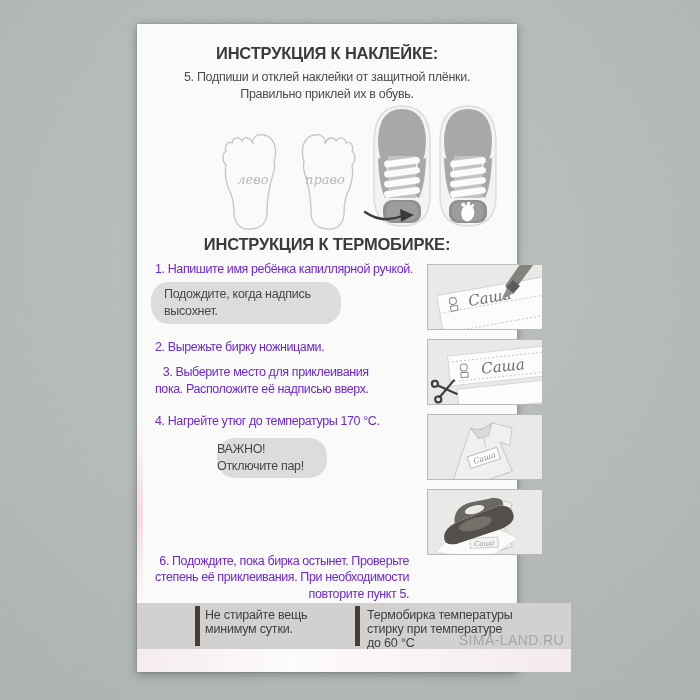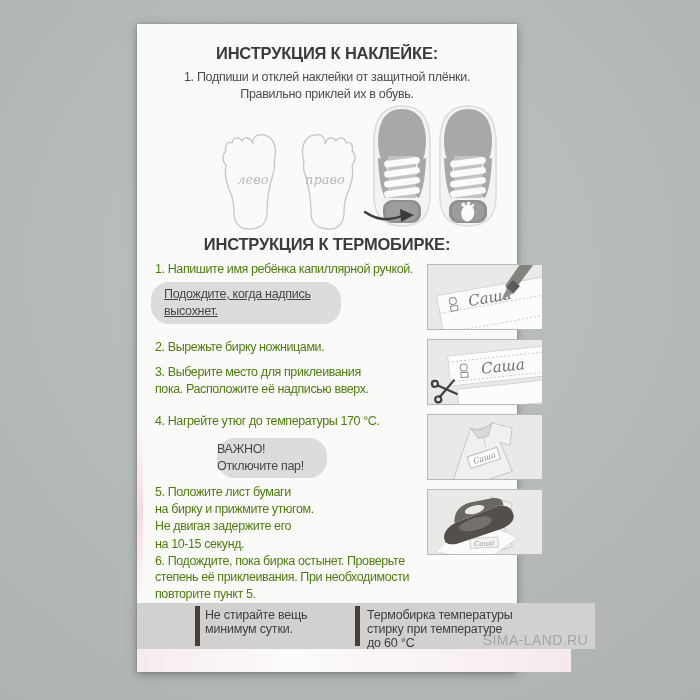--- a/index.html
+++ b/index.html
@@ -20,56 +20,56 @@
   .t-title{
     position:absolute;left:0;right:0;text-align:center;
     font-weight:bold;font-size:16.5px;color:#3b3b3b;letter-spacing:-0.2px;
   }
   .c-line{
     position:absolute;left:0;right:0;text-align:center;
     font-size:12.5px;color:#4c4c4c;letter-spacing:-0.3px;
   }
   .step{
     position:absolute;left:18px;
-    font-size:12.5px;color:#4d7c0f;letter-spacing:-0.4px;line-height:17.2px;
+    font-size:12.5px;color:#6d28d9;letter-spacing:-0.4px;line-height:17.2px;text-align:right;
   }
   .step.tight{line-height:16.4px;}
   .bubble{
     position:absolute;background:#dcdcdb;border-radius:18px;
     font-size:12.5px;color:#474747;letter-spacing:-0.3px;line-height:16.5px;
   }
-  #bubble-dry{left:14px;top:258px;width:177px;padding:4px 0 5px 13px;text-decoration:underline;}
+  #bubble-dry{left:14px;top:258px;width:177px;padding:4px 0 5px 13px;}
   #bubble-important{left:80px;top:414px;width:110px;text-align:left;padding:3px 0 4px;}
   .illus{
     position:absolute;left:290px;width:116px;height:66px;
     background:#e9e9e7;border:1px solid #b9b9b7;box-sizing:border-box;overflow:hidden;
   }
   #illus-1{top:240px;} #illus-2{top:315px;} #illus-3{top:390px;} #illus-4{top:465px;}
   .feet-svg{position:absolute;left:84px;top:102px;width:138px;height:104px;}
   .shoes-svg{position:absolute;left:225px;top:80px;width:140px;height:128px;}
-  .band{position:absolute;left:0;top:579px;width:434px;height:46px;background:#d2d1cf;padding-left:24px;}
+  .band{position:absolute;left:0;top:579px;width:434px;height:46px;background:#d2d1cf;}
   .band-bar{position:absolute;top:3px;width:5px;height:40px;background:#45413a;}
   #bar-1{left:58px;} #bar-2{left:218px;}
   .band-note{position:absolute;top:5px;font-size:12.5px;line-height:14px;color:#3e3e3e;letter-spacing:-0.2px;}
   #band-note-left{left:68px;} #band-note-right{left:230px;}
   .watermark{position:absolute;right:7px;bottom:1px;font-size:14px;color:#a5a5a3;letter-spacing:.4px;}
   .bottom-strip{
     position:absolute;left:0;top:625px;width:434px;height:23px;
     background:linear-gradient(90deg,#f5ebee 0%, #fdfbfb 35%, #f9f2f4 70%, #f4eaed 100%);
   }
   svg text.script{font-family:"DejaVu Serif", serif;font-style:italic;}
 </style>
 </head>
 <body>
 
 <div class="card">
   <div class="edge-tint"></div>
 
   <div class="t-title" style="top:20px">ИНСТРУКЦИЯ К НАКЛЕЙКЕ:</div>
-  <div class="c-line" style="top:46px">1. Подпиши и отклей наклейки от защитной плёнки.</div>
+  <div class="c-line" style="top:46px">5. Подпиши и отклей наклейки от защитной плёнки.</div>
   <div class="c-line" style="top:63px">Правильно приклей их в обувь.</div>
 
   <svg class="feet-svg" viewBox="0 0 138 104">
     <g transform="translate(3,2)">
       <path transform="translate(60,0) scale(-1,1)" d="M10 34 C6 20 10 9 20 7 C28 5 32 11 31 16 C33 9 40 8 42 13 C45 8 51 9 52 15 C56 13 60 17 58 23 C62 26 62 33 58 37 C60 48 57 58 53 66 C50 74 50 80 50 86 C49 99 40 102 33 101 C22 100 17 95 17 84 C17 70 14 56 11 46 C9 41 9 38 10 34 Z" fill="none" stroke="#c6c6c4" stroke-width="1.3"></path>
     </g>
     <g transform="translate(73,2)">
       <path d="M10 34 C6 20 10 9 20 7 C28 5 32 11 31 16 C33 9 40 8 42 13 C45 8 51 9 52 15 C56 13 60 17 58 23 C62 26 62 33 58 37 C60 48 57 58 53 66 C50 74 50 80 50 86 C49 99 40 102 33 101 C22 100 17 95 17 84 C17 70 14 56 11 46 C9 41 9 38 10 34 Z" fill="none" stroke="#c6c6c4" stroke-width="1.3"></path>
     </g>
     <text class="script" x="32" y="58" font-size="13" fill="#b9b9b7" text-anchor="middle">лево</text>
@@ -141,26 +141,20 @@
 
   <div class="step" style="top:389px">
     <div>4. Нагрейте утюг до температуры 170 °C.</div>
   </div>
 
   <div class="bubble" id="bubble-important">
     <div>ВАЖНО!</div>
     <div>Отключите пар!</div>
   </div>
 
-  <div class="step" style="top:460px">
-    <div>5. Положите лист бумаги</div>
-    <div>на бирку и прижмите утюгом.</div>
-    <div>Не двигая задержите его</div>
-    <div>на 10-15 секунд.</div>
-  </div>
 
   <div class="step tight" style="top:529px">
     <div>6. Подождите, пока бирка остынет. Проверьте</div>
     <div>степень её приклеивания. При необходимости</div>
     <div>повторите пункт 5.</div>
   </div>
 
   <div class="illus" id="illus-1">
     <svg width="114" height="64" viewBox="0 0 114 64">
       <g transform="rotate(-10 60 45)">

